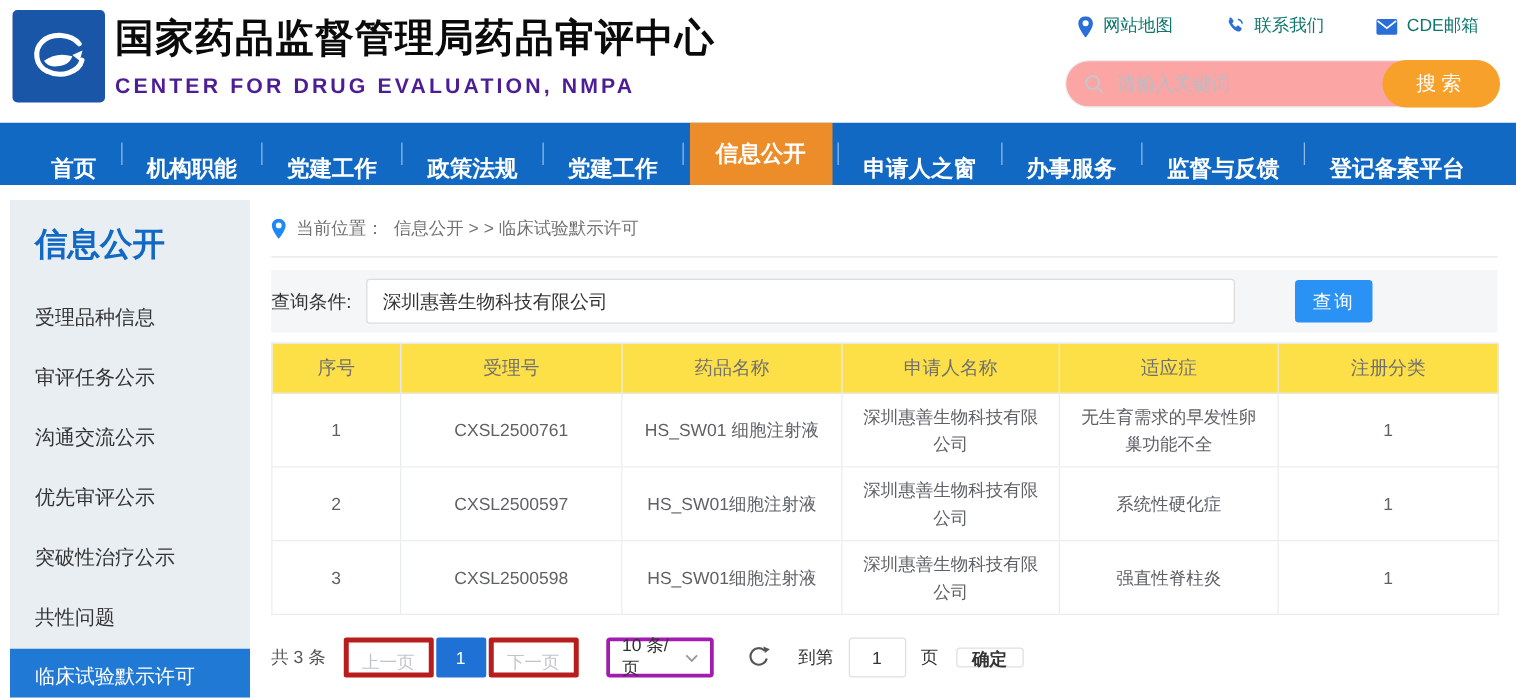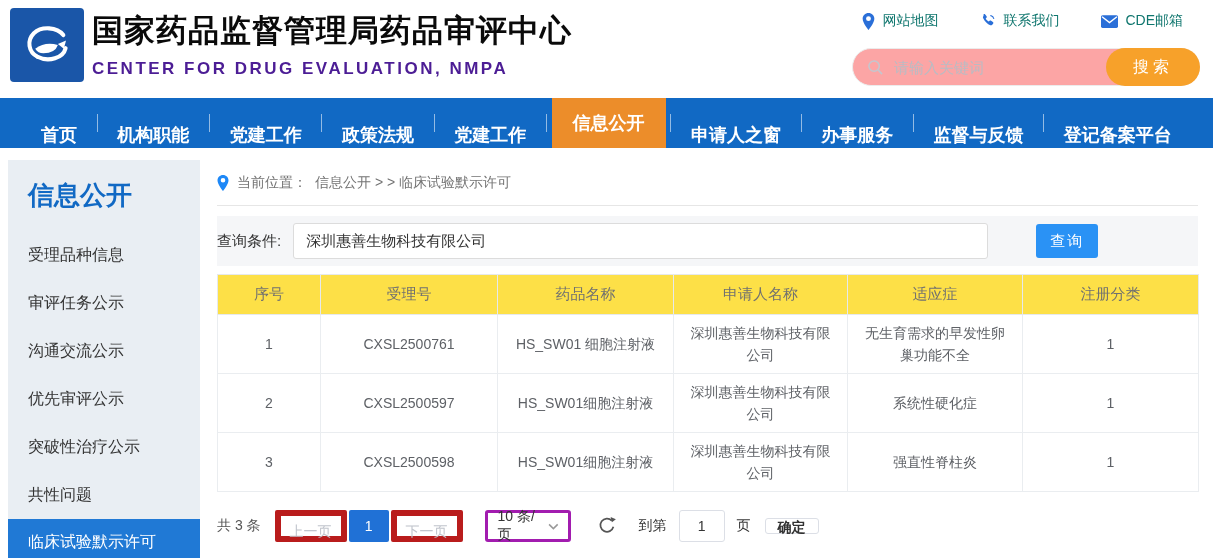--- a/index.html
+++ b/index.html
@@ -54,21 +54,21 @@
   table.results col:nth-child(1){width:103px;} table.results col:nth-child(2){width:177px;}
   table.results col:nth-child(3){width:176px;} table.results col:nth-child(4){width:174px;}
   table.results col:nth-child(5){width:175px;} table.results col:nth-child(6){width:176px;}
   table.results th { height:40px; background:#fde047; font-size:15px; color:#707070; font-weight:normal;
     border:1px solid #e6e9ec; text-align:center; }
   table.results td { height:59px; font-size:14px; color:#5e6166; text-align:center;
     border:1px solid #eaedf0; padding:4px 16px; line-height:22px; }
 
   .pagination { display:flex; align-items:center; margin-top:18px; font-size:14px; color:#555; }
   .pg-total { margin-right:14px; white-space:nowrap; }
-  .pg-btn { height:32px; line-height:30px; width:72px; text-align:center; border:6px solid #b91c1c;
+  .pg-btn { height:32px; line-height:30px; width:72px; text-align:center; border:4px solid #b91c1c;
     background:#fff; border-radius:2px; color:#c0c4cc; font-size:14px; }
   .pg-num { width:40px; height:32px; line-height:32px; text-align:center; background:#2071d6; color:#fff;
     border-radius:2px; margin:0 2px; font-size:14px; cursor:pointer; }
   .pg-select { width:86px; height:32px; border:3px solid #a21caf; border-radius:3px; margin-left:22px;
     display:flex; align-items:center; justify-content:space-between; padding:0 9px 0 10px; color:#333;
     background:#fff; cursor:pointer; }
   .pg-refresh { margin-left:26px; display:flex; cursor:pointer; }
   .pg-goto-label { margin-left:22px; white-space:nowrap; color:#333; }
   .pg-goto-input { width:46px; height:32px; border:1px solid #dcdfe6; border-radius:3px; text-align:center;
     margin:0 12px; font-size:14px; color:#333; outline:none; }

